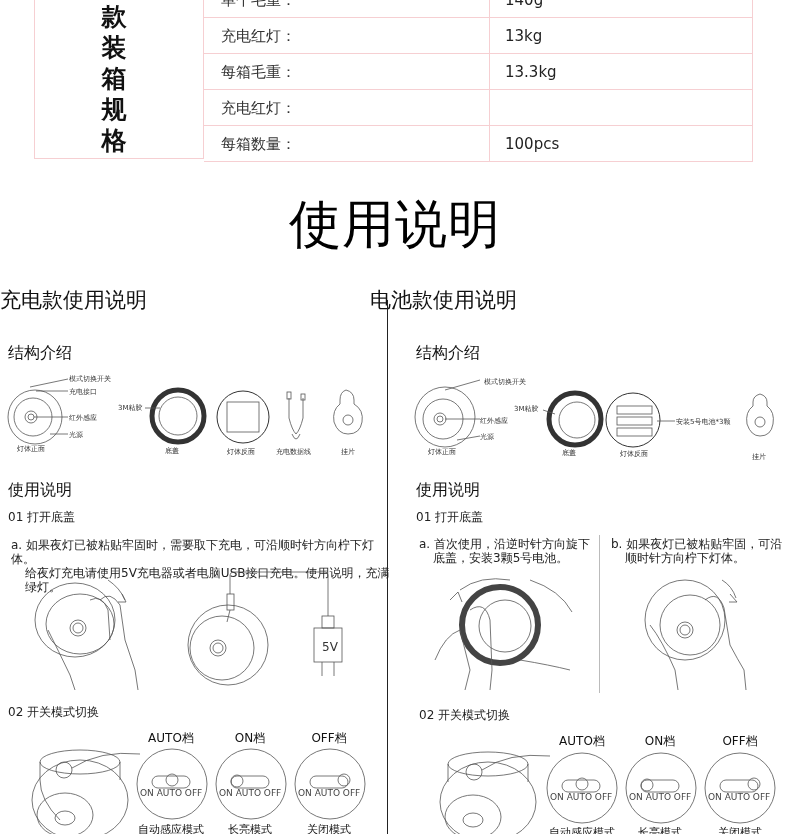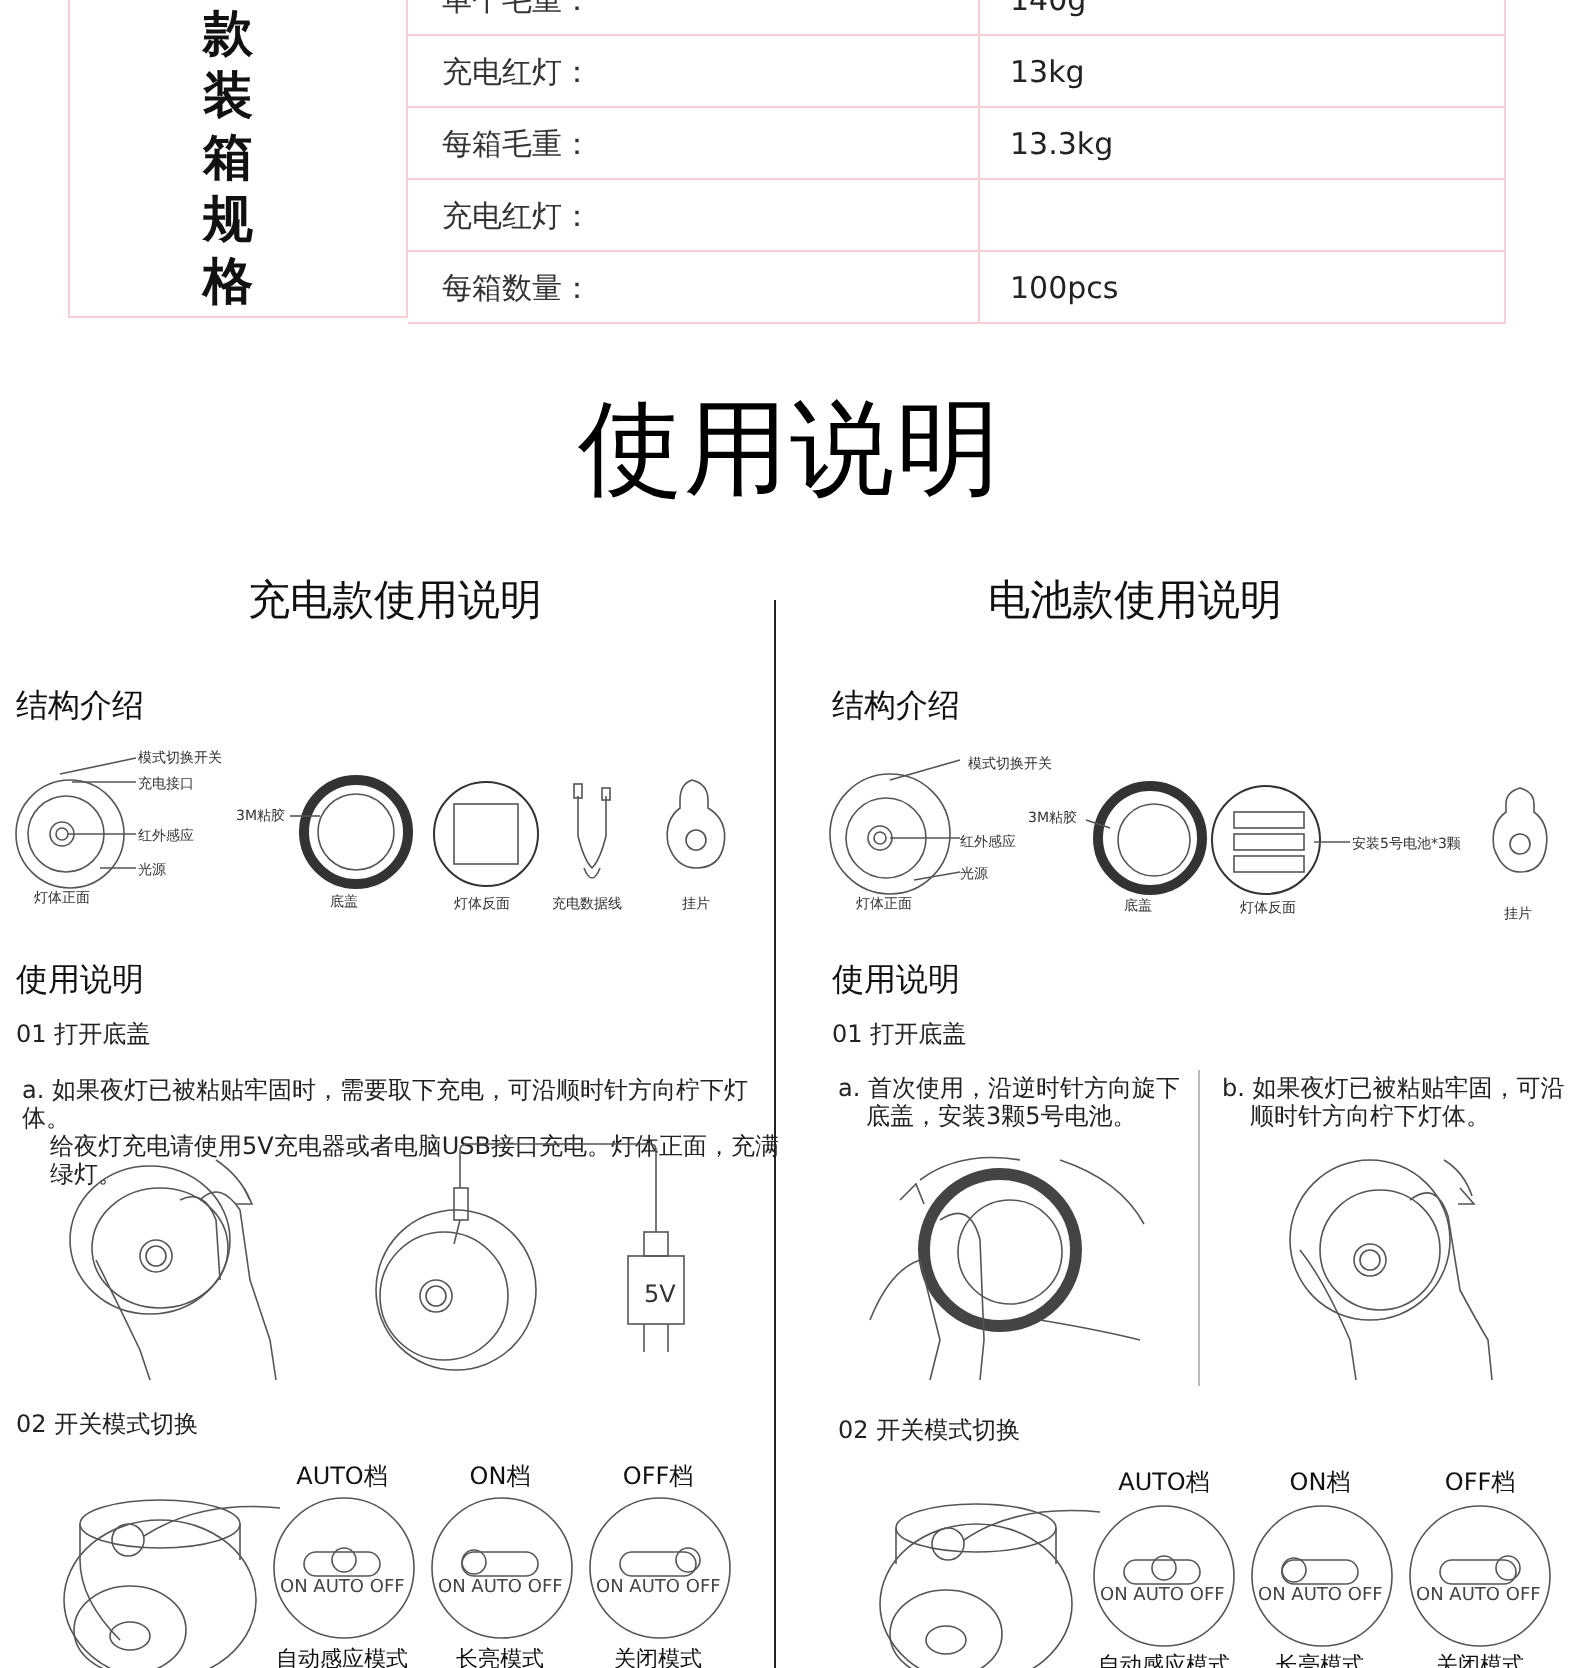--- a/index.html
+++ b/index.html
@@ -9,21 +9,21 @@
   .vtitle { position: absolute; left: 99px; top: -30px; width: 30px; font-size: 25px; font-weight: bold; line-height: 31px; text-align: center; color: #111; }
   .spec-rows { position: absolute; left: 204px; top: -20px; width: 549px; }
   .spec-row { display: flex; height: 36px; border-bottom: 1px solid #f6cfd2; border-right: 1px solid #f6cfd2; border-top: 0; }
   .spec-row:first-child { height: 38px; }
   .spec-row .k { width: 286px; border-right: 1px solid #f6cfd2; padding-left: 17px; font-size: 15px; color: #333; line-height: 36px; }
   .spec-row .v { flex: 1; padding-left: 15px; font-size: 15px; color: #222; line-height: 36px; }
   .spec-row:first-child .k, .spec-row:first-child .v { line-height: 40px; padding-top: 0; }
 
   .main-title { position: absolute; left: 0; width: 790px; top: 190px; text-align: center; font-size: 52px; letter-spacing: 1px; color: #000; }
 
-  .col-title { position: absolute; top: 286px; font-size: 21px; color: #111; width: 395px; text-align: center; }
+  .col-title { position: absolute; top: 286px; font-size: 21px; color: #111; width: 395px; }
   .col-title.left { left: 0; }
   .col-title.right { left: 370px; }
   .divider { position: absolute; left: 387px; top: 300px; width: 1px; height: 534px; background: #222; }
   .sub-divider { position: absolute; left: 599px; top: 535px; width: 1px; height: 158px; background: #bbb; }
 
   .sec-h { position: absolute; font-size: 16px; color: #111; }
   .step-h { position: absolute; font-size: 12px; color: #222; }
   .para { position: absolute; font-size: 12px; color: #222; line-height: 14px; }
   .para .indent { padding-left: 14px; display: block; }
 
@@ -110,21 +110,21 @@
 <div class="tiny" style="left:118px;top:403px;">3M粘胶</div>
 <div class="tiny" style="left:165px;top:446px;">底盖</div>
 <div class="tiny" style="left:227px;top:447px;">灯体反面</div>
 <div class="tiny" style="left:276px;top:447px;">充电数据线</div>
 <div class="tiny" style="left:341px;top:447px;">挂片</div>
 
 <div class="sec-h" style="left:8px;top:480px;">使用说明</div>
 <div class="step-h" style="left:8px;top:509px;">01 打开底盖</div>
 <div class="para" style="left:11px;top:538px;width:380px;">
   <span style="display:block;">a. 如果夜灯已被粘贴牢固时，需要取下充电，可沿顺时针方向柠下灯体。</span>
-  <span class="indent">给夜灯充电请使用5V充电器或者电脑USB接口充电。灯体正面，充满</span>
+  <span class="indent">给夜灯充电请使用5V充电器或者电脑USB接口充电。使用说明，充满</span>
   <span class="indent">绿灯。</span>
 </div>
 
 <svg style="left:30px;top:580px;" width="120" height="110">
   <ellipse class="ln" cx="45" cy="40" rx="40" ry="37"></ellipse>
   <ellipse class="ln" cx="50" cy="44" rx="34" ry="30"></ellipse>
   <circle class="ln" cx="48" cy="48" r="8"></circle>
   <circle class="ln" cx="48" cy="48" r="5"></circle>
   <path class="ln" d="M70 20 Q80 10 90 25 L95 60 Q100 75 105 90 L108 110"></path>
   <path class="ln" d="M60 20 Q72 14 78 30 L80 60"></path>

